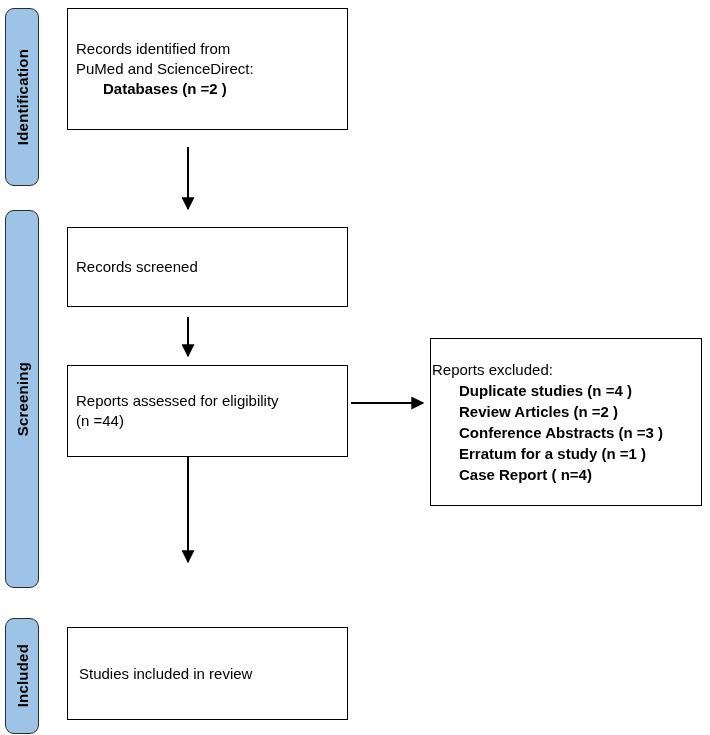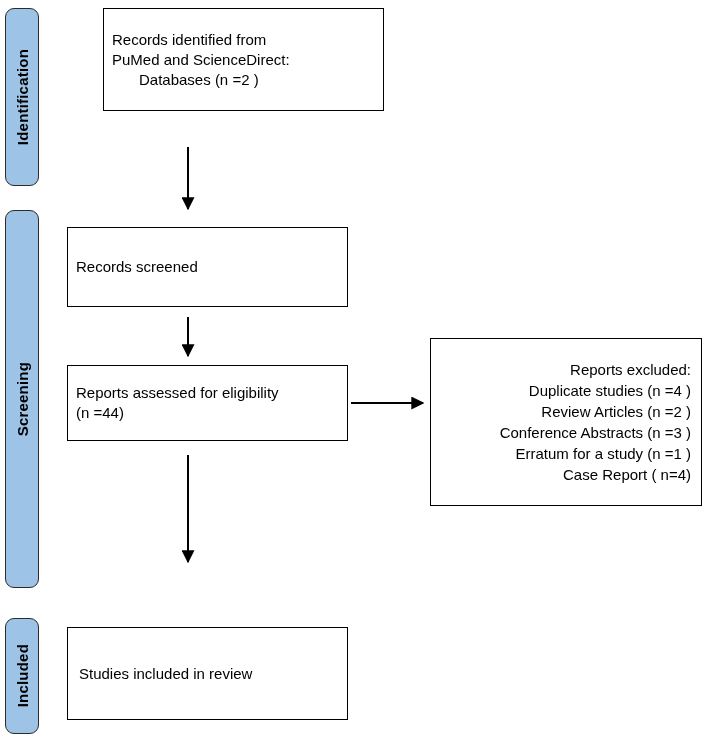--- a/index.html
+++ b/index.html
@@ -54,25 +54,25 @@
     display: flex;
     flex-direction: column;
     justify-content: center;
     padding: 8px 10px 8px 8px;
     font-size: 15px;
     line-height: 20px;
     color: #000000;
   }
   .flow-box .indent {
     padding-left: 27px;
+    font-weight: bold;
   }
   .flow-box.excluded {
     line-height: 21px;
     padding-left: 1px;
-    align-items: flex-end;
   }
 </style>
 </head>
 <body>
 
 <div class="canvas">
 
   <svg class="arrows" width="710" height="735" viewBox="0 0 710 735" xmlns="http://www.w3.org/2000/svg">
     <defs>
       <marker id="arrowhead" viewBox="0 0 10 10" refX="9" refY="5" markerWidth="6.5" markerHeight="6.5" orient="auto-start-reverse" markerUnits="strokeWidth">
@@ -88,31 +88,31 @@
   <div class="stage-bar" style="top:8px;height:178px;">
     <span class="stage-label">Identification</span>
   </div>
   <div class="stage-bar" style="top:210px;height:378px;">
     <span class="stage-label">Screening</span>
   </div>
   <div class="stage-bar" style="top:618px;height:116px;">
     <span class="stage-label">Included</span>
   </div>
 
-  <div class="flow-box" style="left:67px;top:8px;width:281px;height:103px;margin-left:36px;">
+  <div class="flow-box" style="left:67px;top:8px;width:281px;height:122px;">
     <div>Records identified from</div>
     <div>PuMed and ScienceDirect:</div>
     <div class="indent">Databases (n =2 )</div>
   </div>
 
   <div class="flow-box" style="left:67px;top:227px;width:281px;height:80px;">
     <div>Records screened</div>
   </div>
 
-  <div class="flow-box" style="left:67px;top:365px;width:281px;height:76px;">
+  <div class="flow-box" style="left:67px;top:365px;width:281px;height:92px;">
     <div>Reports assessed for eligibility</div>
     <div>(n =44)</div>
   </div>
 
   <div class="flow-box excluded" style="left:430px;top:338px;width:272px;height:168px;">
     <div>Reports excluded:</div>
     <div class="indent">Duplicate studies (n =4 )</div>
     <div class="indent">Review Articles (n =2 )</div>
     <div class="indent">Conference Abstracts (n =3 )</div>
     <div class="indent">Erratum for a study (n =1 )</div>

